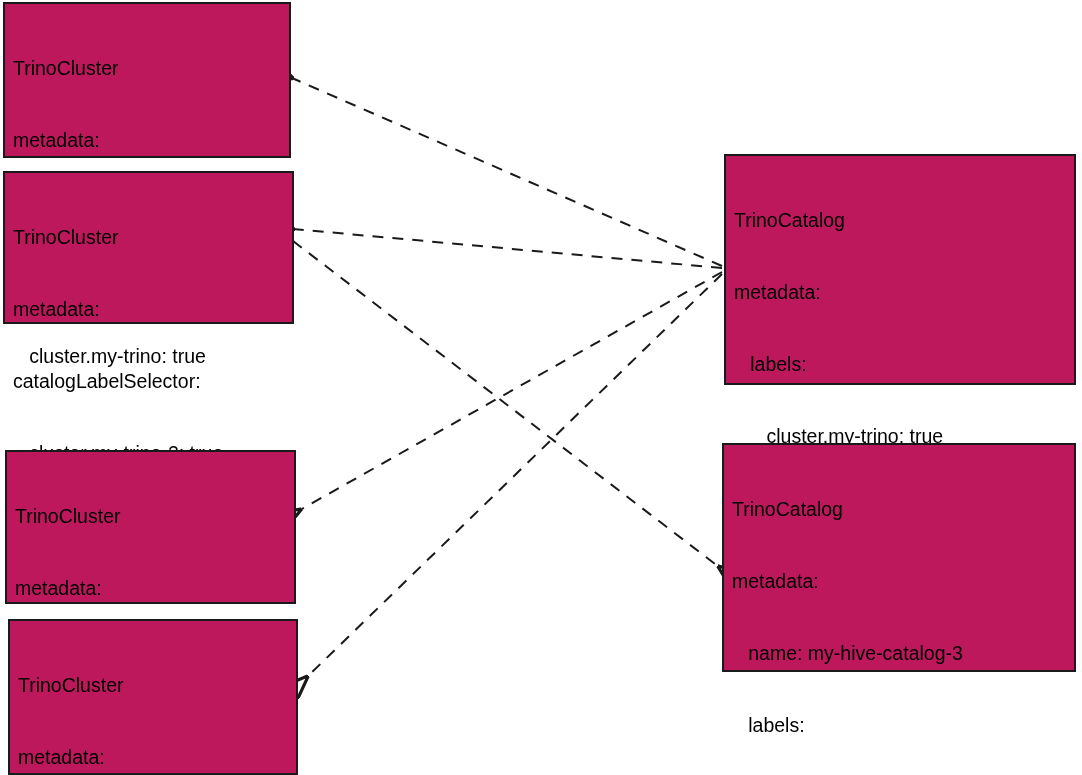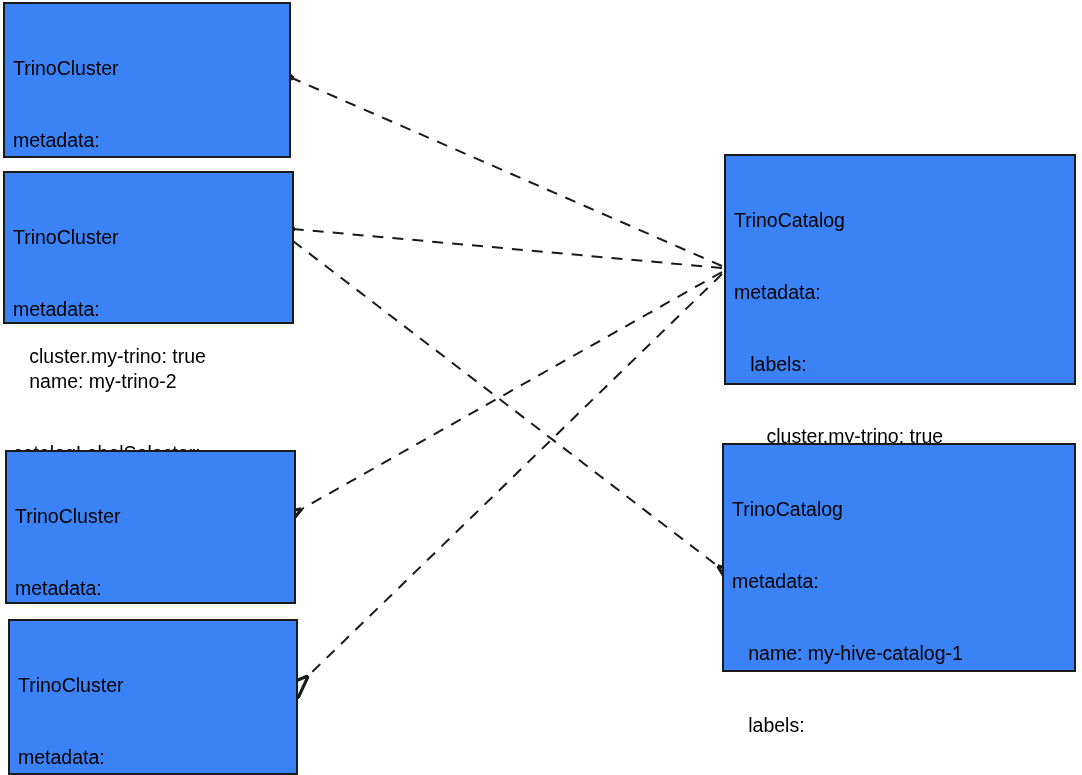--- a/index.html
+++ b/index.html
@@ -19,21 +19,21 @@
     position: absolute;
     left: 0;
     top: 0;
     width: 1082px;
     height: 775px;
     pointer-events: none;
   }
   .node {
     position: absolute;
     box-sizing: border-box;
-    background: #3b82f6;
+    background: #be185d;
     border: 2px solid #1a1a1a;
     z-index: 2;
   }
   .node-text {
     position: absolute;
     left: 8px;
     top: 4px;
     right: 4px;
     font-size: 19.5px;
     line-height: 24px;
@@ -83,21 +83,20 @@
       <span class="line">   name: my-trino</span>
       <span class="line">catalogLabelSelector:</span>
       <span class="line">   cluster.my-trino: true</span>
     </div>
   </div>
 
   <div class="node" style="left:3px; top:171px; width:291px; height:153px;">
     <div class="node-text">
       <span class="line">TrinoCluster</span>
       <span class="line">metadata:</span>
-      <span class="line">   name: my-trino-2</span>
       <span class="line">catalogLabelSelector:</span>
       <span class="line">   cluster.my-trino-2: true</span>
     </div>
   </div>
 
   <div class="node" style="left:5px; top:450px; width:291px; height:154px;">
     <div class="node-text">
       <span class="line">TrinoCluster</span>
       <span class="line">metadata:</span>
       <span class="line">   name: my-trino-blue</span>
@@ -124,20 +123,20 @@
       <span class="line">      cluster.my-trino: true</span>
       <span class="line">      cluster.my-trino-2: true</span>
       <span class="line">      env.dev: true</span>
     </div>
   </div>
 
   <div class="node" style="left:722px; top:443px; width:354px; height:229px;">
     <div class="node-text">
       <span class="line">TrinoCatalog</span>
       <span class="line">metadata:</span>
-      <span class="line">   name: my-hive-catalog-1</span>
+      <span class="line">   name: my-hive-catalog-3</span>
       <span class="line">   labels:</span>
       
       
     </div>
   </div>
 
 </div>
 
 </body></html>

